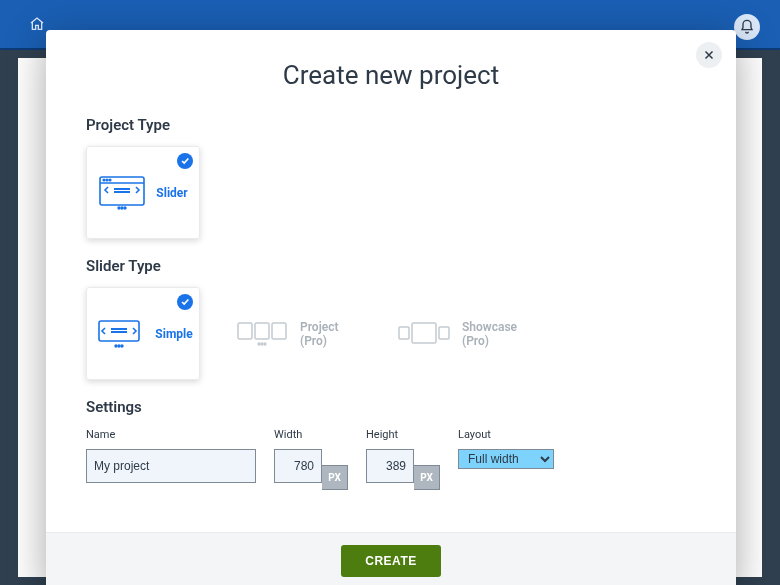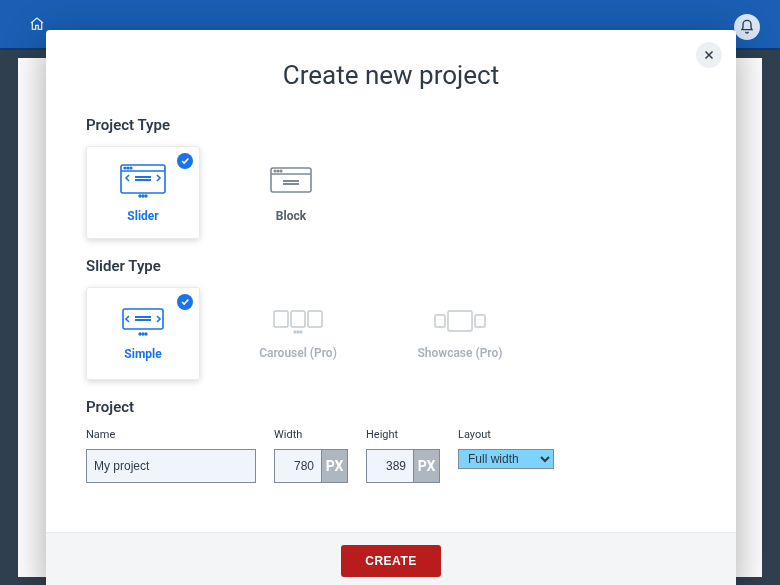--- a/index.html
+++ b/index.html
@@ -22,46 +22,46 @@
 
   .modal-title { text-align: center; font-size: 26px; font-weight: 400; color: #2e3a47; padding: 30px 0 22px; }
 
   .modal-content { flex: 1; padding: 0 40px 10px; overflow: hidden; }
 
   .section-h { font-size: 15px; font-weight: 600; color: #2e3a47; margin: 18px 0 12px; }
   .section-h.first { margin-top: 4px; }
 
   .card-row { display: flex; gap: 34px; }
 
-  .card { width: 114px; height: 93px; border-radius: 3px; display: flex; flex-direction: column; align-items: center; justify-content: center; gap: 10px; position: relative; cursor: pointer; }
+  .card { width: 114px; height: 93px; border-radius: 3px; display: flex; flex-direction: row; align-items: center; justify-content: center; gap: 10px; position: relative; cursor: pointer; }
   .card.selected { box-shadow: 0 2px 6px rgba(0,0,0,.15); border: 1px solid #e8eaec; }
   .card .badge { position: absolute; top: 6px; right: 6px; width: 16px; height: 16px; border-radius: 50%; background: #1a73e8; display: flex; align-items: center; justify-content: center; }
   .card .badge svg { stroke: #fff; }
   .card .label { font-size: 12px; font-weight: 700; color: #54606c; }
   .card.selected .label { color: #1a73e8; }
   .card.disabled { cursor: default; }
   .card.disabled .label { color: #a9b1b9; font-weight: 600; }
 
   
   .ic { position: relative; }
   .ic svg { display: block; }
 
   
   .settings-row { display: flex; gap: 18px; margin-top: 6px; }
   .fld { display: flex; flex-direction: column; gap: 8px; }
   .fld-label { font-size: 11px; color: #2e3a47; }
   .inp { height: 26px; border: 1px solid #7e8b96; background: #f0f5fb; padding: 16px 7px; font-size: 12px; color: #2e3a47; outline: none; }
   .inp.name { width: 170px; }
   .dim-wrap { display: flex; }
   .inp.dim { width: 48px; text-align: right; }
-  .unit { display:flex; align-items:center; justify-content:center; width: 26px; height: 34px; border: 1px solid #7e8b96; border-left: none; background: #aeb7bf; color: #fff; font-size: 14px; font-weight: 700; }
+  .unit { display:flex; align-items:center; justify-content:center; width: 26px; height: 25px; border: 1px solid #7e8b96; border-left: none; background: #aeb7bf; color: #fff; font-size: 10px; font-weight: 700; margin-top: 16px; }
   .sel { height: 20px; width: 96px; border: 1px solid #7e8b96; background: #7dd3fc; padding: 0 5px; font-size: 12px; color: #2e3a47; }
 
   .modal-footer { background: #f3f5f7; height: 56px; border-top: 1px solid #e8eaec; display: flex; align-items: center; justify-content: center; border-radius: 0 0 4px 4px; }
-  .btn-create { background: #b91c1c; color: #fff; font-size: 12px; font-weight: 700; letter-spacing: .5px; border: none; padding: 9px 24px; border-radius: 3px; cursor: pointer; }
+  .btn-create { background: #4d7c0f; color: #fff; font-size: 12px; font-weight: 700; letter-spacing: .5px; border: none; padding: 9px 24px; border-radius: 3px; cursor: pointer; }
 
   .row2 { display: flex; gap: 34px; }
   .card-wide { width: 128px; }
 </style>
 </head>
 <body>
 
 <div class="bg-header">
   <span class="home-icon">
     <svg width="18" height="16" viewBox="0 0 24 24" fill="none" stroke="currentColor" stroke-width="2">
@@ -110,33 +110,20 @@
             <path d="M38 18l3 -3 -3 -3"></path>
             <path d="M16 14h16M16 17h16" stroke-width="1.8"></path>
             <circle cx="21" cy="33" r="0.9" fill="#1a73e8"></circle>
               <circle cx="24" cy="33" r="0.9" fill="#1a73e8"></circle>
               <circle cx="27" cy="33" r="0.9" fill="#1a73e8"></circle>
           </svg>
         </span>
         <span class="label">Slider</span>
       </div>
 
-      <div class="card">
-        <span class="ic">
-          <svg width="48" height="36" viewBox="0 0 48 36" fill="none" stroke="#7e8b96" stroke-width="1.6">
-            <rect x="4" y="5" width="40" height="24" rx="2"></rect>
-            <path d="M4 11h40"></path>
-            <circle cx="8" cy="8" r="0.8" fill="#7e8b96"></circle>
-              <circle cx="11" cy="8" r="0.8" fill="#7e8b96"></circle>
-              <circle cx="14" cy="8" r="0.8" fill="#7e8b96"></circle>
-            <path d="M16 18h16M16 21h16" stroke-width="1.8"></path>
-          </svg>
-        </span>
-        <span class="label">Block</span>
-      </div>
 
     </div>
 
     <h2 class="section-h">Slider Type</h2>
     <div class="row2">
 
       <div class="card selected">
         <span class="badge">
           <svg width="10" height="10" viewBox="0 0 24 24" fill="none" stroke-width="4">
               <path d="M5 12l5 5L20 6"></path>
@@ -160,37 +147,37 @@
         <span class="ic">
           <svg width="56" height="28" viewBox="0 0 56 28" fill="none" stroke="#c3cad0" stroke-width="1.5">
             <rect x="4" y="3" width="14" height="16" rx="1.5"></rect>
             <rect x="21" y="3" width="14" height="16" rx="1.5"></rect>
             <rect x="38" y="3" width="14" height="16" rx="1.5"></rect>
             <circle cx="25" cy="24" r="0.9" fill="#c3cad0"></circle>
               <circle cx="28" cy="24" r="0.9" fill="#c3cad0"></circle>
               <circle cx="31" cy="24" r="0.9" fill="#c3cad0"></circle>
           </svg>
         </span>
-        <span class="label">Carousel (Pro)</span>
+        <span class="label">Project (Pro)</span>
       </div>
 
       <div class="card disabled card-wide">
         <span class="ic">
           <svg width="56" height="28" viewBox="0 0 56 28" fill="none" stroke="#c3cad0" stroke-width="1.5">
             <rect x="3" y="7" width="10" height="12" rx="1"></rect>
             <rect x="16" y="3" width="24" height="20" rx="1.5"></rect>
             <rect x="43" y="7" width="10" height="12" rx="1"></rect>
           </svg>
         </span>
         <span class="label">Showcase (Pro)</span>
       </div>
 
     </div>
 
-    <h2 class="section-h">Project</h2>
+    <h2 class="section-h">Settings</h2>
     <div class="settings-row">
 
       <div class="fld">
         <span class="fld-label">Name</span>
         <input class="inp name" value="My project" style="">
       </div>
 
       <div class="fld">
         <span class="fld-label">Width</span>
         <div class="dim-wrap">

